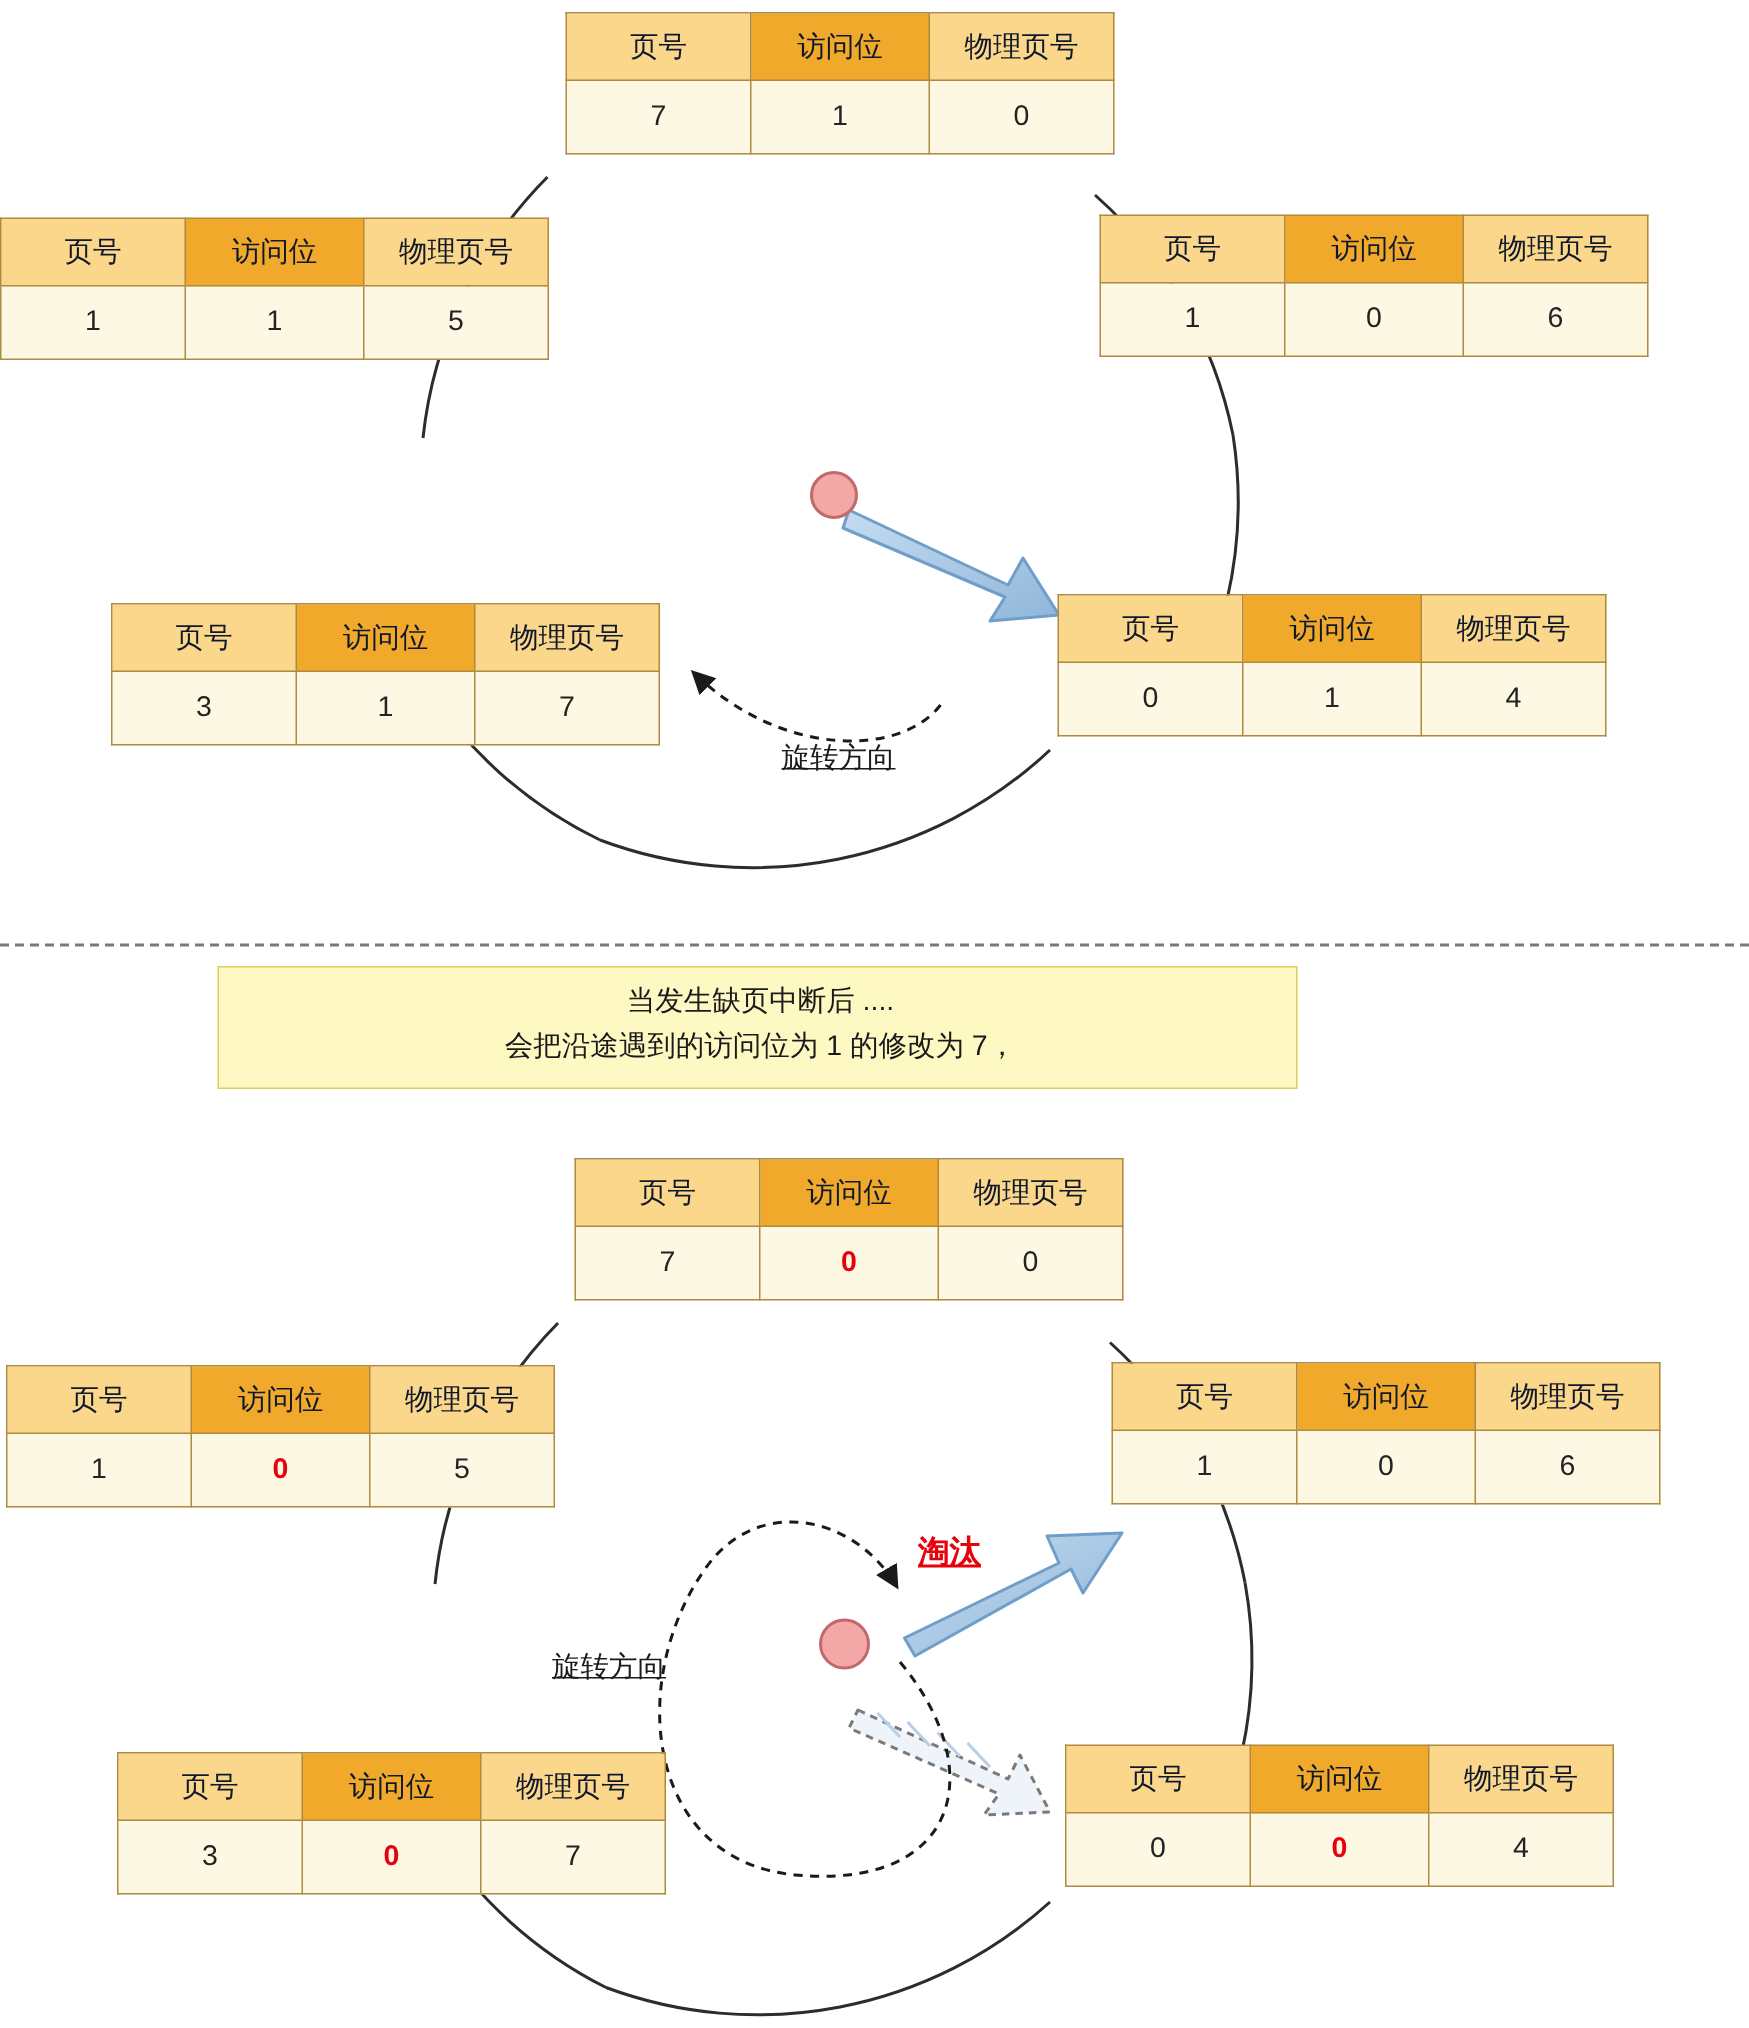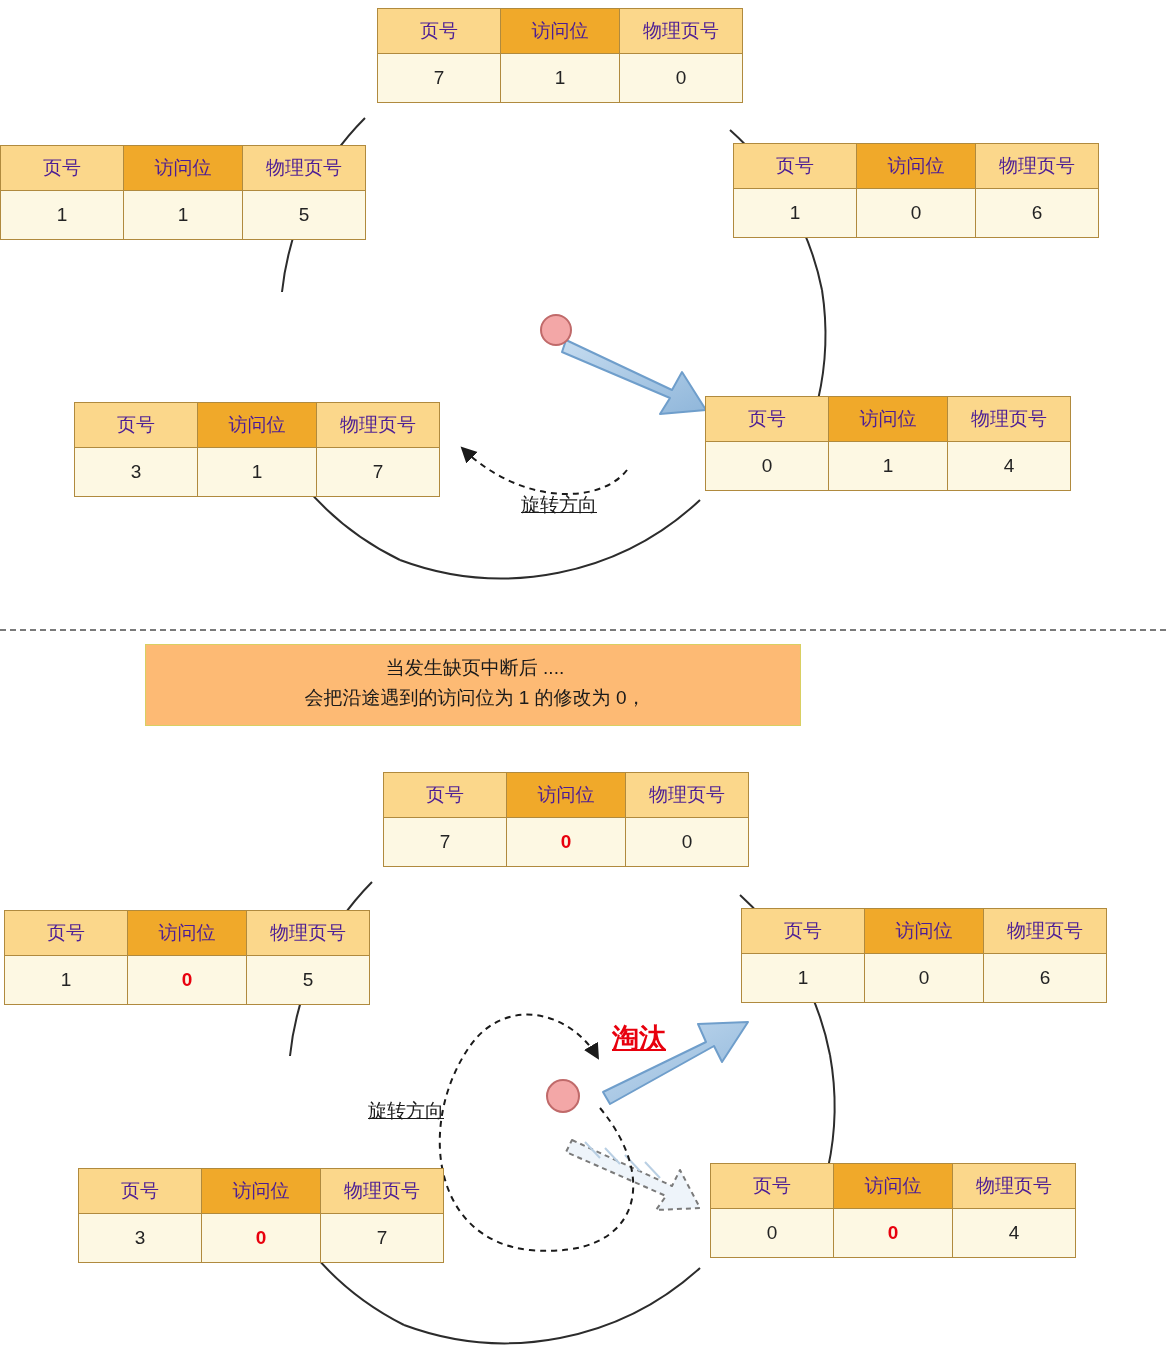--- a/index.html
+++ b/index.html
@@ -19,21 +19,21 @@
     border:1px solid #b08a3e;
     text-align:center;
     font-size:19px;
     color:#232323;
     padding:0;
   }
   .pte td.h{
     background:#fbd78b;
     height:44px;
     font-size:19px;
-    color:#4c1d95;
+    color:#0f172a;
   }
   .pte td.h.mid{background:#f0a92a;}
   .pte td.v{
     background:#fdf8e3;
     height:48px;
     font-size:19px;
   }
   .pte td.v.red{color:#e8000d;font-weight:bold;}
   .c0{width:122px;}
   .c1{width:118px;}
@@ -46,29 +46,29 @@
   .lbl{
     position:absolute;
     font-size:19px;
     color:#1a1a1a;
     white-space:nowrap;
     text-decoration:underline;
   }
   .lbl.elim{
     color:#e8000d;
     font-weight:bold;
-    font-size:27px;
+    font-size:21px;
   }
 
   
   .note{
     position:absolute;
     left:145px;top:644px;
-    width:656px;
-    background:#fdba74;
+    width:720px;
+    background:#fef9c3;
     border:1px solid #d9cf62;
     padding:8px 6px 12px 10px;
     box-sizing:border-box;
     text-align:center;
     font-size:19px;
     line-height:30px;
     color:#1a1a1a;
   }
   .note div{white-space:nowrap;}
 
@@ -224,21 +224,21 @@
     </tbody>
       </table>
   </div>
 
   <div class="lbl" style="left:521px;top:492px;">旋转方向</div>
 
   <div class="divider"></div>
 
   <div class="note">
     <div>当发生缺页中断后 ....</div>
-    <div>会把沿途遇到的访问位为 1 的修改为 0，</div>
+    <div>会把沿途遇到的访问位为 1 的修改为 7，</div>
   </div>
 
   <div class="pte" style="left:383px;top:772px;">
     <table>
       <tbody>
           <tr>
         <td class="h c0">页号</td>
         <td class="h mid c1">访问位</td>
         <td class="h c2">物理页号</td>
       </tr>

